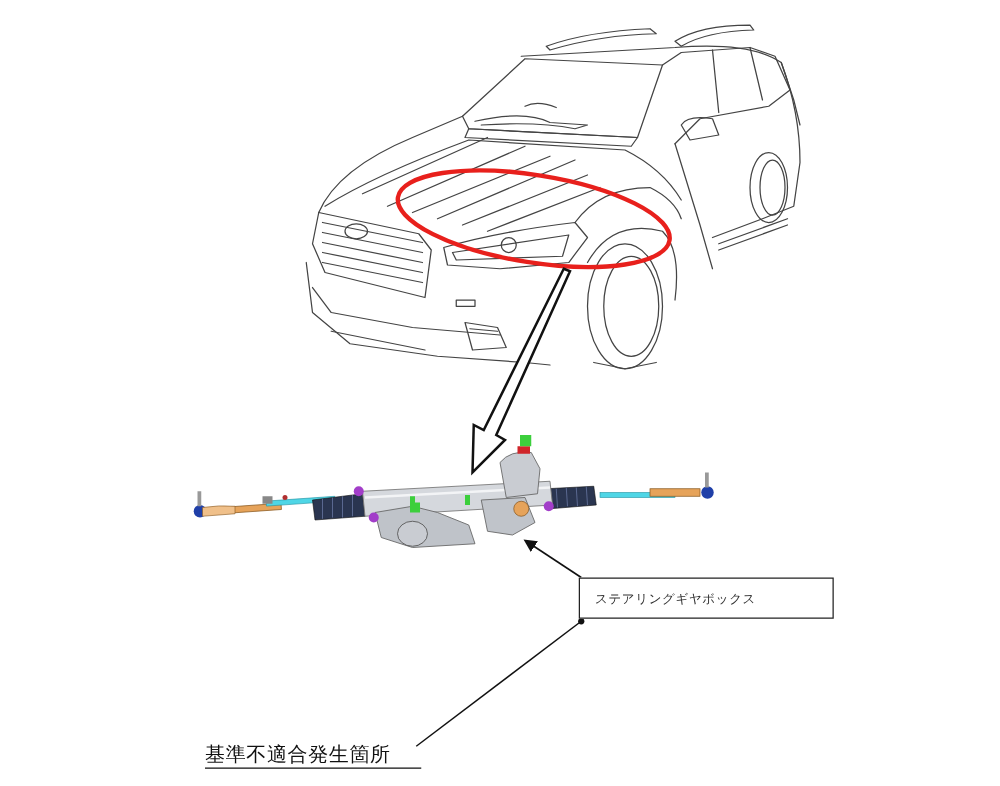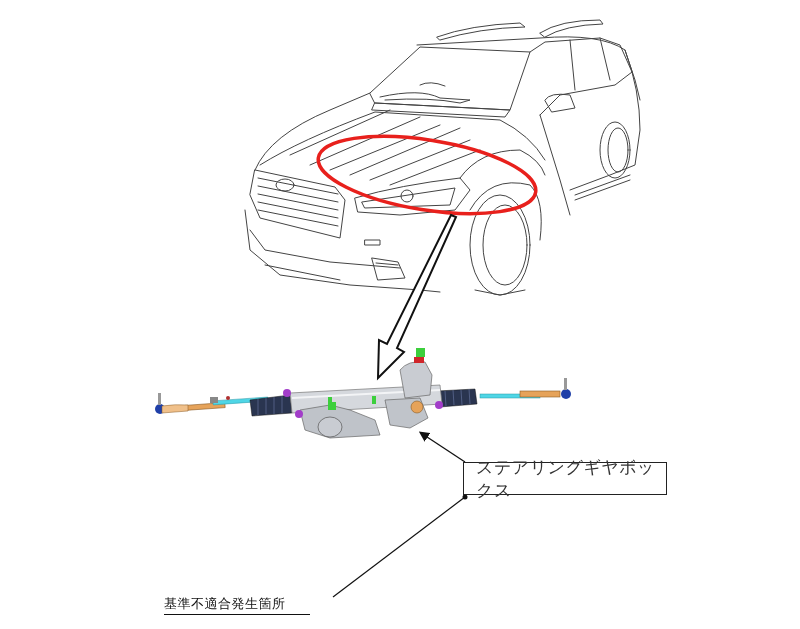--- a/index.html
+++ b/index.html
@@ -2,25 +2,25 @@
 <html><head>
 <meta charset="utf-8">
 <style>
   html, body { margin:0; padding:0; background:#ffffff; }
   body { width:800px; height:629px; position:relative; overflow:hidden; font-family:"DejaVu Serif", serif; }
   #canvas { position:absolute; left:0; top:0; width:800px; height:629px; }
   .callout-box {
     position:absolute; left:463px; top:462px; width:204px; height:33px;
     border:1.5px solid #222; background:#fff; box-sizing:border-box;
     display:flex; align-items:center; padding-left:12px;
-    font-size:17px; color:#333; letter-spacing:0.5px;
+    font-size:10px; color:#333; letter-spacing:0.5px;
   }
   .location-label {
     position:absolute; left:164px; top:594px;
-    font-size:13px; color:#111; letter-spacing:0.5px;
+    font-size:16px; color:#111; letter-spacing:0.5px;
     border-bottom:1.5px solid #111; padding-right:24px; line-height:20px;
   }
 </style>
 </head>
 <body>
 
 <svg id="canvas" width="800" height="629" viewBox="0 0 800 629" xmlns="http://www.w3.org/2000/svg">
 
   <g fill="none" stroke="#444" stroke-width="1" stroke-linejoin="round" stroke-linecap="round">
 

